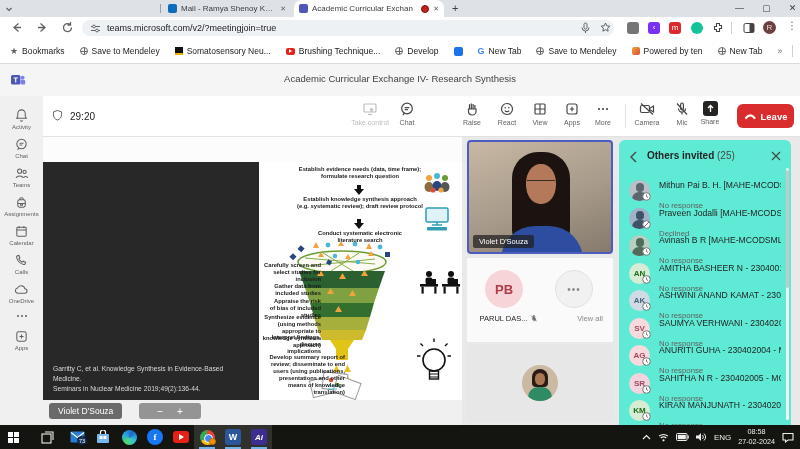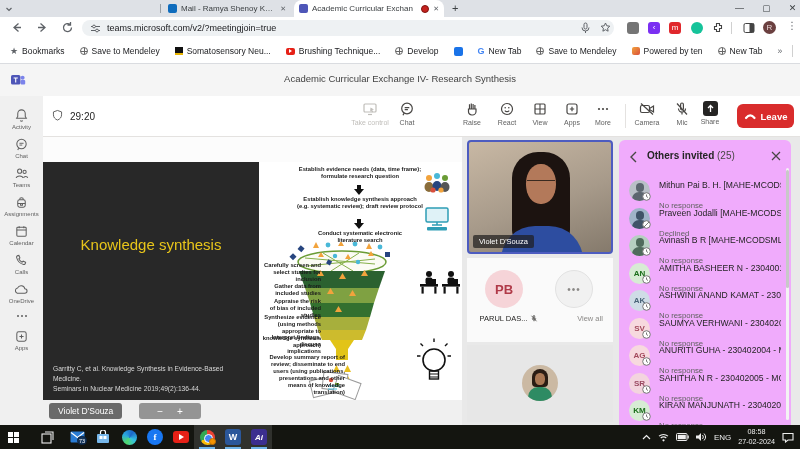--- a/index.html
+++ b/index.html
@@ -83,21 +83,21 @@
 .pbcirc{left:18px;top:12px;width:38px;height:38px;border-radius:50%;background:#f6d4d8;color:#b03a48;font-size:13px;font-weight:bold;display:flex;align-items:center;justify-content:center}
 .vacirc{left:88px;top:12px;width:38px;height:38px;border-radius:50%;background:#f1f1f1;border:1px solid #e2e2e2;color:#8a8886;font-size:10px;display:flex;align-items:center;justify-content:center;letter-spacing:1px}
 .alab{top:56px;font-size:7.5px;color:#252423;display:flex;align-items:center;gap:3px}
 #smalltile{left:424px;top:208px;width:146px;height:77px;background:#e7e7e7}
 #smava{left:55px;top:20px;width:36px;height:36px;border-radius:50%;background:#cbb9a3;overflow:hidden}
 #smava .h2{position:absolute;left:10px;top:4px;width:16px;height:18px;background:#2a1c14;border-radius:8px 8px 4px 4px}
 #smava .f2{position:absolute;left:13px;top:8px;width:10px;height:12px;background:#a97754;border-radius:45%}
 #smava .b2{position:absolute;left:6px;top:22px;width:24px;height:16px;background:#2e8b63;border-radius:10px 10px 0 0}
 
 
-#panel{left:576px;top:3px;width:172px;height:285px;background:#f0abfc;border-radius:6px 6px 0 0}
+#panel{left:576px;top:3px;width:172px;height:285px;background:#5eead4;border-radius:6px 6px 0 0}
 #phead{left:0;top:8px;width:172px;height:20px}
 #ptitle{left:28px;top:2px;font-size:10px;color:#242424;font-weight:bold}
 #pcount{font-weight:normal;color:#484644}
 .prow{left:0;width:165px;height:27px}
 .pava{position:absolute;left:10px;top:2px;width:21px;height:21px;border-radius:50%;font-size:8px;font-weight:bold;display:flex;align-items:center;justify-content:center;overflow:hidden}
 .pava .ph-h{position:absolute;left:6.5px;top:3px;width:8px;height:9px;border-radius:4px}
 .pava .ph-b{position:absolute;left:2.5px;top:12px;width:16px;height:10px;border-radius:7px 7px 0 0}
 .pname{position:absolute;left:40px;top:2px;width:122px;font-size:8.6px;color:#242424;white-space:nowrap;overflow:hidden}
 .pstat{position:absolute;left:40px;top:23px;font-size:7.8px;color:#616161}
 .pbadge{position:absolute;left:23px;top:14px}
@@ -430,21 +430,20 @@
     <span class="sl">Apps</span>
   </div>
 </div>
 
 <div id="main" class="ab">
 
   <div id="stage" class="ab">
     <div id="stage-top" class="ab"></div>
     <div id="slide" class="ab">
       <div id="slide-left" class="ab">
-        <div id="slide-title" class="ab">Knowledge synthesis</div>
         <div id="citation" class="ab">
           <span>Garritty C, et al. Knowledge Synthesis in Evidence-Based Medicine.</span><br>
           <span>Seminars in Nuclear Medicine 2019;49(2):136-44.</span>
         </div>
       </div>
       <div id="slide-right" class="ab">
         <div class="step ab" style="left:38px;top:4px;width:126px">Establish evidence needs (data, time frame); formulate research question</div>
         <div class="ab" style="left:95px;top:23px">
             <div class="stem"></div>
             <div class="blkarrow"></div>

